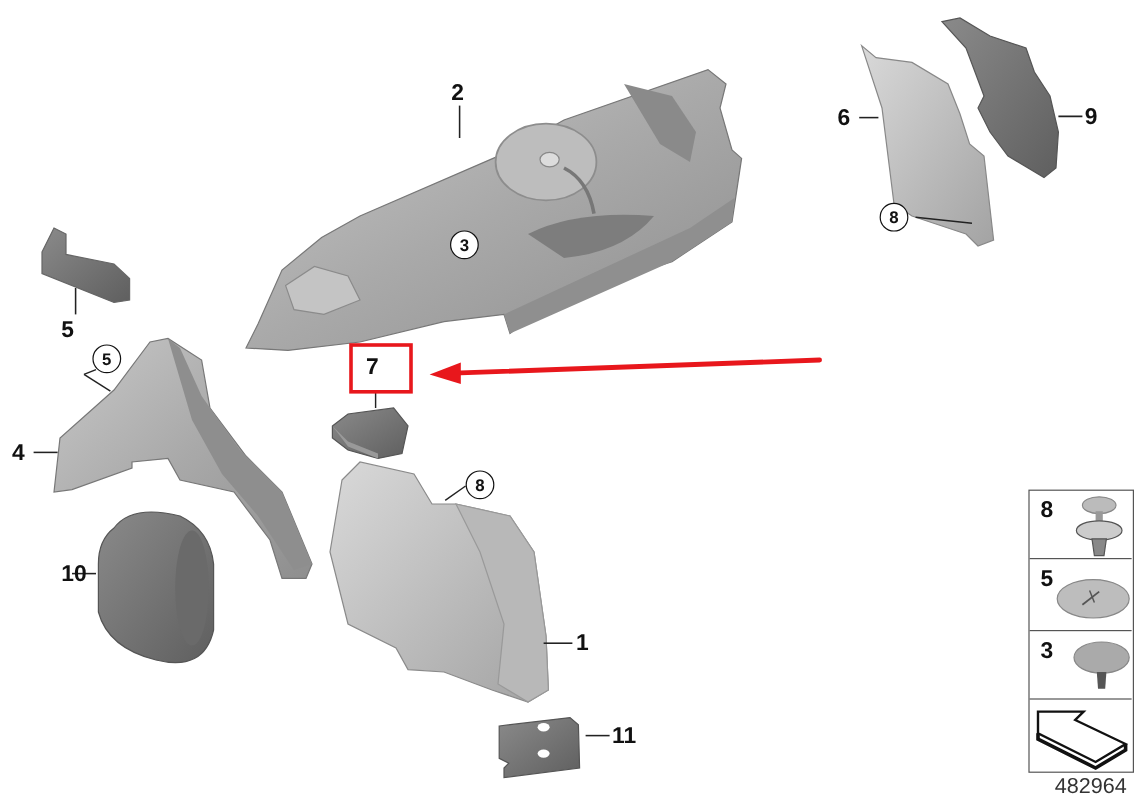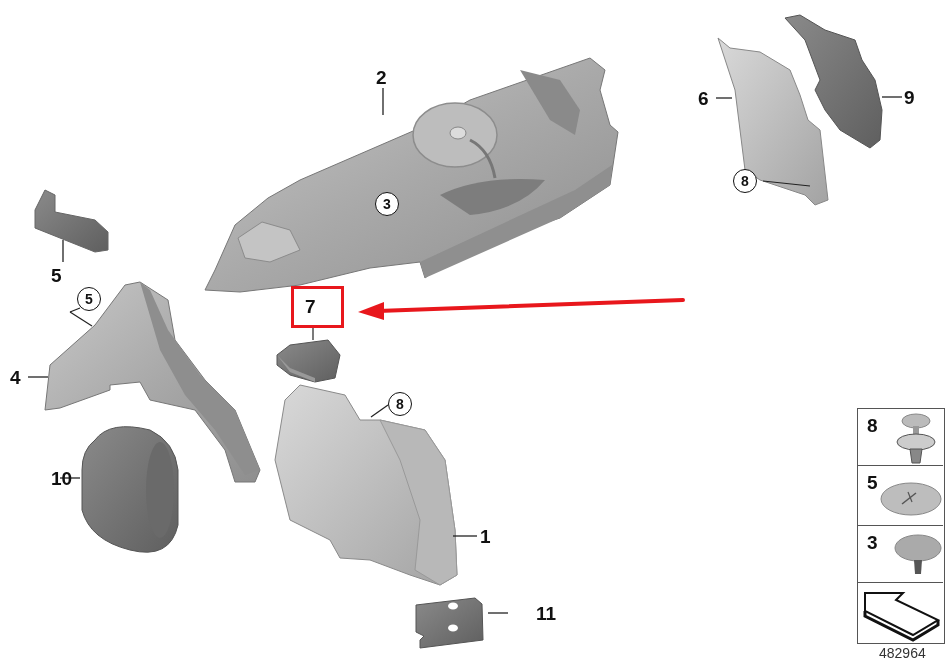--- a/index.html
+++ b/index.html
@@ -12,21 +12,21 @@
              border-radius:50%; background:#fff; font-weight:bold; font-size:14px;
              color:#111; text-align:center; line-height:22px;
              font-family:"Liberation Sans", sans-serif; }
   .highlight-box { position:absolute; border:3px solid #e8171c; box-sizing:border-box; }
   .legend { position:absolute; left:857px; top:408px; width:88px; height:236px;
             border:1.5px solid #555; box-sizing:border-box; background:#fff; }
   .legend-cell { position:absolute; left:0; width:85px; border-bottom:1.5px solid #555;
                  box-sizing:border-box; }
   .legend-num { position:absolute; left:9px; top:6px; font-weight:bold; font-size:19px;
                 color:#111; }
-  .diagram-id { position:absolute; left:879px; top:645px; font-size:14px; color:#333; }
+  .diagram-id { position:absolute; left:879px; top:645px; font-size:18px; color:#333; }
 </style>
 </head>
 <body>
 
 <div id="diagram">
   <svg width="952" height="665" viewBox="0 0 952 665">
     <defs>
       <linearGradient id="gMain" x1="0" y1="0" x2="1" y2="1">
         <stop offset="0" stop-color="#c8c8c8"></stop>
         <stop offset="0.5" stop-color="#a9a9a9"></stop>
@@ -110,21 +110,21 @@
     </g>
   </svg>
 
   
   <div class="callout" style="left:376px;top:68px;">2</div>
   <div class="callout" style="left:51px;top:266px;">5</div>
   <div class="callout" style="left:10px;top:368px;">4</div>
   <div class="callout" style="left:22px;top:469px;margin-left:29px;">10</div>
   <div class="callout" style="left:305px;top:297px;">7</div>
   <div class="callout" style="left:480px;top:527px;">1</div>
-  <div class="callout" style="left:510px;top:604px;margin-left:26px;">11</div>
+  <div class="callout" style="left:510px;top:604px;">11</div>
   <div class="callout" style="left:698px;top:89px;">6</div>
   <div class="callout" style="left:904px;top:88px;">9</div>
 
   
   <div class="circled" style="left:375px;top:192px;">3</div>
   <div class="circled" style="left:77px;top:287px;">5</div>
   <div class="circled" style="left:388px;top:392px;">8</div>
   <div class="circled" style="left:733px;top:169px;">8</div>
 
   

